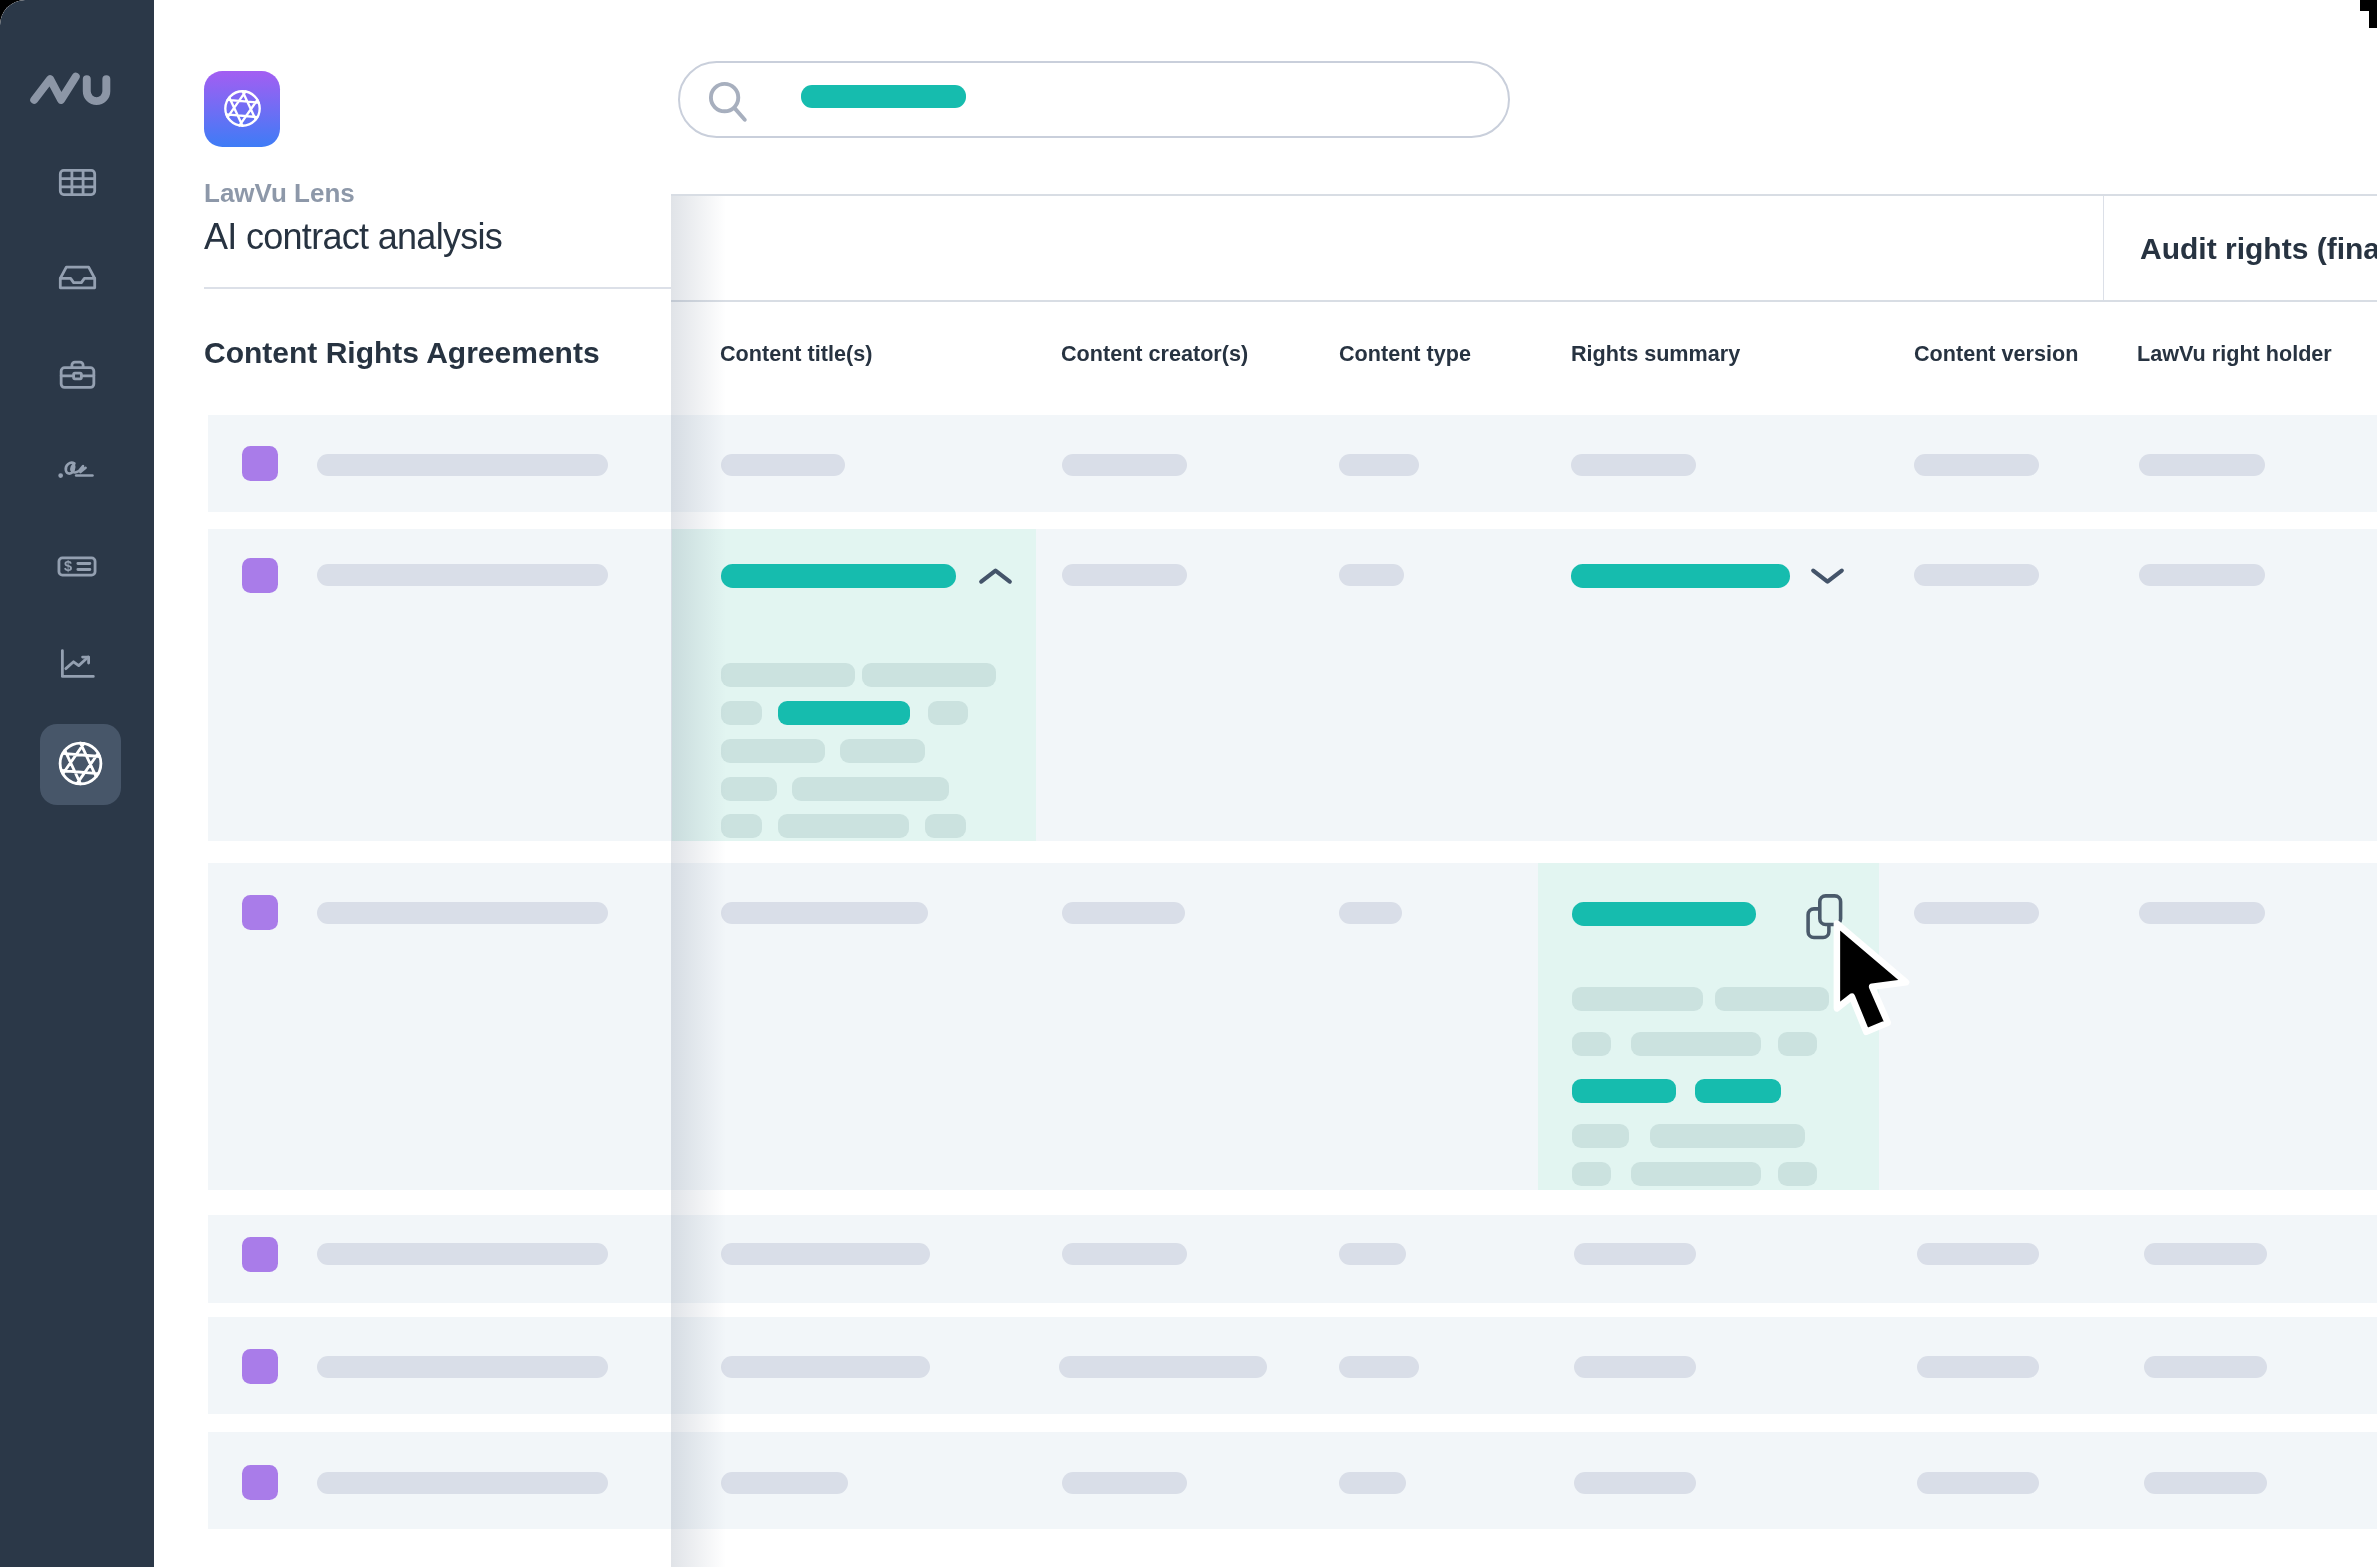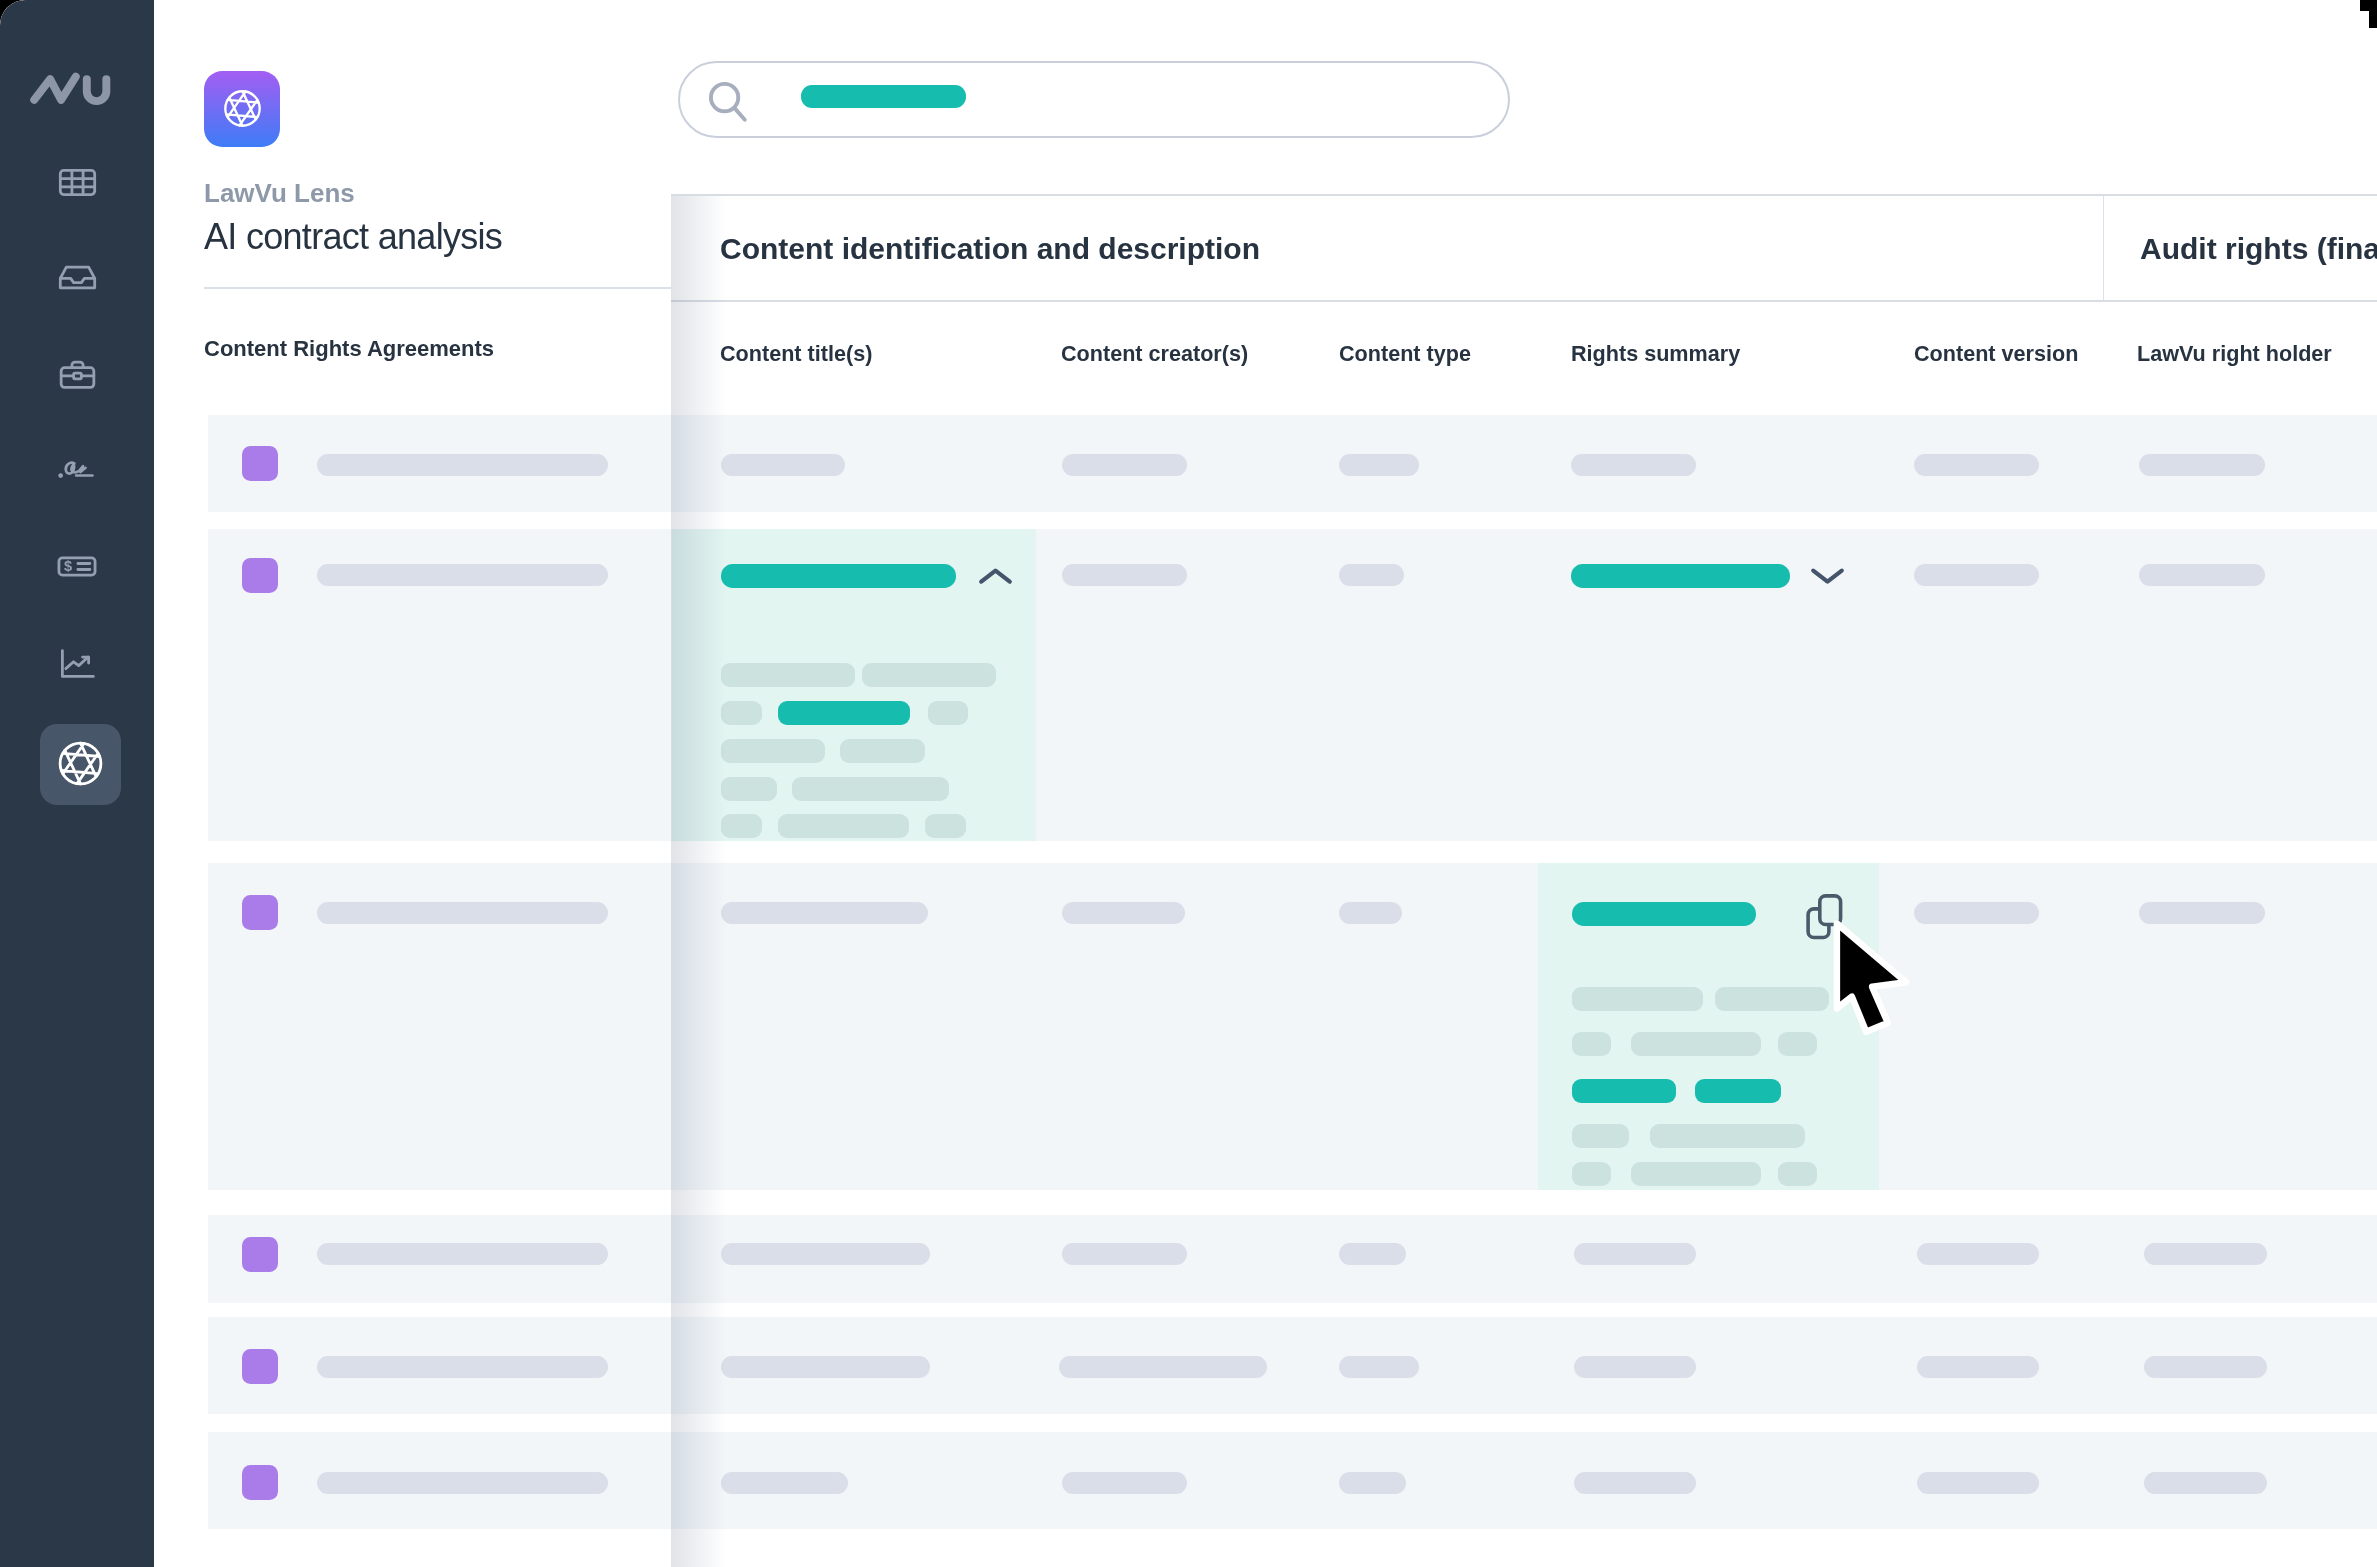--- a/index.html
+++ b/index.html
@@ -34,21 +34,21 @@
   .notch-a{position:absolute;right:0;top:0;width:17px;height:11px;background:#000}
   .notch-b{position:absolute;right:0;top:6.5px;width:8.5px;height:21.6px;background:#000}
 
   
   .brand-tile{position:absolute;left:204px;top:71px;width:76px;height:76px;border-radius:18.3px;
     background:linear-gradient(180deg,#A35EF2 0%,#3E7CF6 100%);
     display:flex;align-items:center;justify-content:center}
   .eyebrow{position:absolute;left:204px;top:178px;font-size:26px;color:var(--gray);font-weight:700}
   .h-title{position:absolute;left:204px;top:216px;font-size:36px;color:var(--txt);font-weight:400;letter-spacing:-0.7px}
   .left-divider{position:absolute;left:204px;top:287px;width:467px;height:2px;background:var(--border)}
-  .panel-title{position:absolute;left:204px;top:336px;font-size:22px;color:var(--txt);font-weight:700}
+  .panel-title{position:absolute;left:204px;top:336px;font-size:30px;color:var(--txt);font-weight:700}
 
   
   .search{position:absolute;left:678px;top:61px;width:832px;height:77px;border:2px solid #C9CFDB;
     border-radius:39px;background:#fff}
   .search-skel{position:absolute;left:121px;top:22px;width:165px;height:23px;border-radius:11px;background:var(--teal)}
   .search-ic{position:absolute;left:27.4px;top:17px}
 
   
   .t-top{position:absolute;left:671px;top:194px;width:1706px;height:2px;background:var(--hborder)}
   .t-groupline{position:absolute;left:671px;top:300px;width:1706px;height:2px;background:var(--hborder)}
@@ -167,21 +167,20 @@
     <span class="search-ic">
       <svg width="43" height="43" viewBox="0 0 66 66" fill="none" stroke="#A7AFBE" stroke-width="6" stroke-linecap="round">
         <circle cx="27" cy="27" r="21"></circle>
         <path d="M43 44 L58 61"></path>
       </svg>
     </span>
     <span class="search-skel"></span>
   </div>
 
   <div class="t-top"></div>
-  <div class="group-label" style="left:720px">Content identification and description</div>
   <div class="group-label" style="left:2140px">Audit rights (fina</div>
   <div class="t-vdiv"></div>
   <div class="t-groupline"></div>
 
   <div class="col-label" style="left:720px">Content title(s)</div>
   <div class="col-label" style="left:1061px">Content creator(s)</div>
   <div class="col-label" style="left:1339px">Content type</div>
   <div class="col-label" style="left:1571px">Rights summary</div>
   <div class="col-label" style="left:1914px">Content version</div>
   <div class="col-label" style="left:2137px">LawVu right holder</div>

